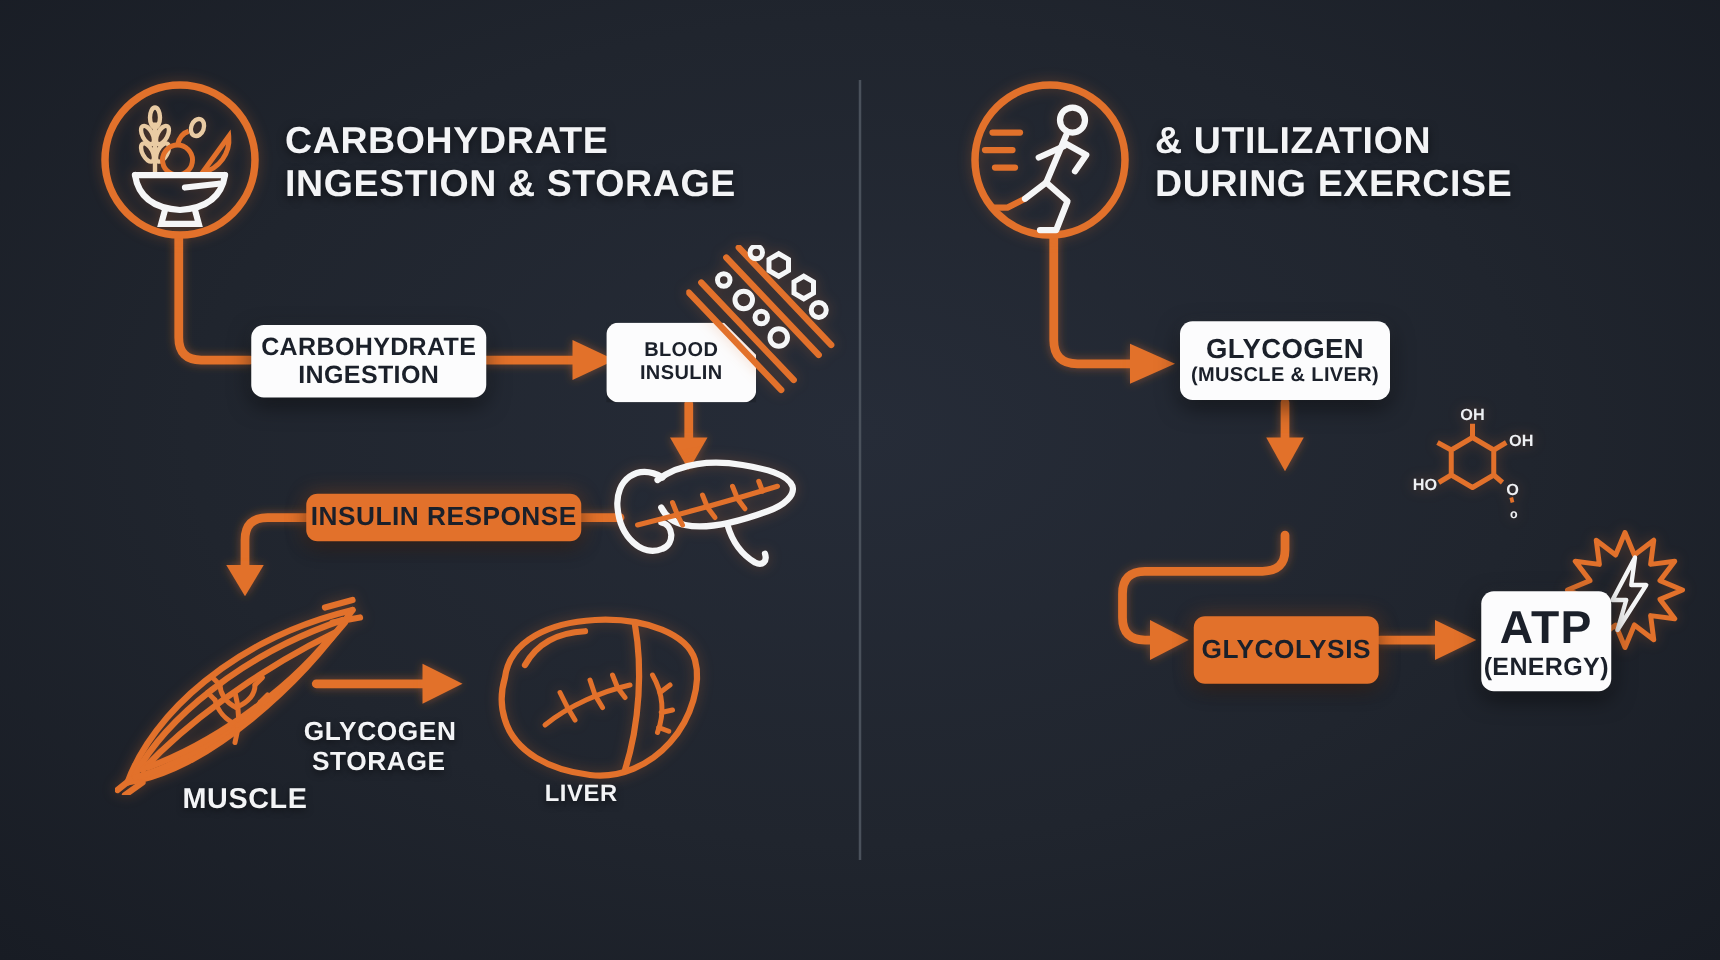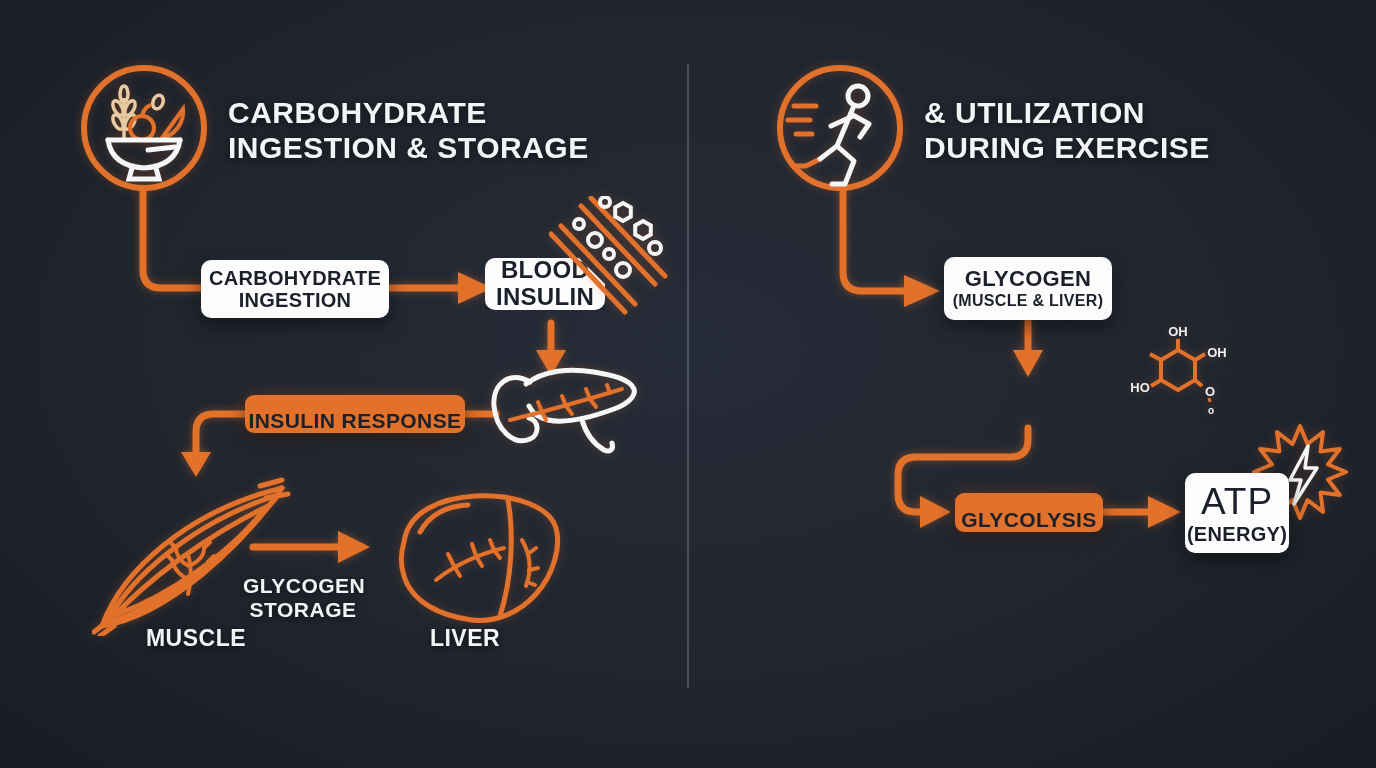--- a/index.html
+++ b/index.html
@@ -15,21 +15,21 @@
   }
   .node{
     position:absolute;background:#fcfcfd;border-radius:10px;
     display:flex;flex-direction:column;align-items:center;justify-content:center;
     box-shadow:0 6px 18px rgba(0,0,0,.5), 0 0 12px rgba(255,255,255,.05);
     color:#1b202a;font-weight:700;text-align:center;line-height:1.12;letter-spacing:.3px;
     white-space:nowrap;
   }
   .node-orange{
     position:absolute;background:#e2712b;border-radius:9px;
-    display:flex;align-items:flex-end;justify-content:center;
+    display:flex;align-items:center;justify-content:center;
     box-shadow:0 5px 16px rgba(0,0,0,.45), 0 0 16px rgba(226,113,43,.35);
     color:#1b202a;font-weight:700;letter-spacing:.4px;white-space:nowrap;
   }
   .wlabel{
     position:absolute;color:#f3f4f6;font-weight:700;text-align:center;line-height:1.15;
     letter-spacing:.5px;text-shadow:0 2px 6px rgba(0,0,0,.5);white-space:nowrap;
   }
   .icon{position:absolute;filter:drop-shadow(0 0 5px rgba(226,113,43,.30));}
   #divider{position:absolute;background:#4a515b;width:2px;}
   svg{display:block;}
@@ -100,21 +100,21 @@
   <div class="abs title" style="left:228px;top:96px">
     <div>CARBOHYDRATE</div>
     <div>INGESTION &amp; STORAGE</div>
   </div>
 
   <div class="node" style="left:201px;top:260px;width:188px;height:58px;font-size:20px">
     <span>CARBOHYDRATE</span>
     <span>INGESTION</span>
   </div>
 
-  <div class="node" style="left:485px;top:258px;width:120px;height:52px;font-size:24px;
+  <div class="node" style="left:485px;top:258px;width:120px;height:64px;font-size:16px;
        clip-path:polygon(0 0, calc(100% - 26px) 0, 100% 26px, 100% 100%, 0 100%)">
     <span>BLOOD</span>
     <span>INSULIN</span>
   </div>
 
   <svg class="icon" style="left:549px;top:196px" width="120" height="132" viewBox="0 0 120 132">
     <g stroke="#e2712b" stroke-width="5" fill="none" stroke-linecap="round">
       <path d="M42 2 L116 80"></path>
       <path d="M32 10 L106 88"></path>
       <path d="M12 30 L86 108"></path>
@@ -201,21 +201,21 @@
     </g>
   </svg>
 
   <div class="wlabel" style="left:243px;top:574px;width:120px;font-size:21px">
     <div>GLYCOGEN</div>
     <div>STORAGE</div>
   </div>
 
   <div class="wlabel" style="left:136px;top:625px;width:120px;font-size:23px">MUSCLE</div>
 
-  <div class="wlabel" style="left:405px;top:625px;width:120px;font-size:23px">LIVER</div>
+  <div class="wlabel" style="left:405px;top:625px;width:120px;font-size:19px">LIVER</div>
 
   <svg class="icon" style="left:774px;top:62px" width="132" height="132" viewBox="0 0 132 132">
     <circle cx="66" cy="66" r="60" stroke="#e2712b" stroke-width="6" fill="none"></circle>
     <g stroke="#e2712b" stroke-width="5" fill="none" stroke-linecap="round">
       <path d="M20 44 H42"></path>
         <path d="M14 58 H36"></path>
         <path d="M22 72 H38"></path>
       <path d="M46 97 L32 104 H20"></path>
     </g>
     <g stroke="#f5f6f7" stroke-width="5" fill="none" stroke-linecap="round" stroke-linejoin="round">
@@ -251,27 +251,27 @@
     </g>
     <g font-family="'Liberation Sans',sans-serif" font-size="13" font-weight="bold" fill="#eef0f3" text-anchor="middle">
       <text x="52" y="12">OH</text>
       <text x="91" y="33">OH</text>
       <text x="14" y="68">HO</text>
       <text x="84" y="72">O</text>
       <text x="85" y="90" font-size="10">o</text>
     </g>
   </svg>
 
-  <div class="node-orange" style="left:955px;top:493px;width:148px;height:39px;font-size:21px">
+  <div class="node-orange" style="left:955px;top:493px;width:148px;height:54px;font-size:21px">
     <span>GLYCOLYSIS</span>
   </div>
 
   <svg class="icon" style="left:1250px;top:420px" width="100" height="104" viewBox="0 0 100 104">
     <polygon fill="none" stroke="#e2712b" stroke-width="4" stroke-linejoin="round" points="50,6 57.5,24 73,12.2 70.5,31.5 89.8,29 78,44.5 96,52 78,59.5 89.8,75 70.5,72.5 73,91.8 57.5,80 50,98 42.5,80 27,91.8 29.5,72.5 10.2,75 22,59.5 4,52 22,44.5 10.2,29 29.5,31.5 27,12.2 42.5,24"></polygon>
     <polygon fill="none" stroke="#f5f6f7" stroke-width="3.5" stroke-linejoin="round" points="58,26 40,60 51,60 44,84 67,48 55,48"></polygon>
   </svg>
 
   <div class="node" style="left:1185px;top:473px;width:104px;height:80px">
-    <span style="font-size:37px;font-weight:400;letter-spacing:1px">ATP</span>
+    <span style="font-size:37px;font-weight:700;letter-spacing:1px">ATP</span>
     <span style="font-size:20px">(ENERGY)</span>
   </div>
 
 </div>
 
 </body></html>

